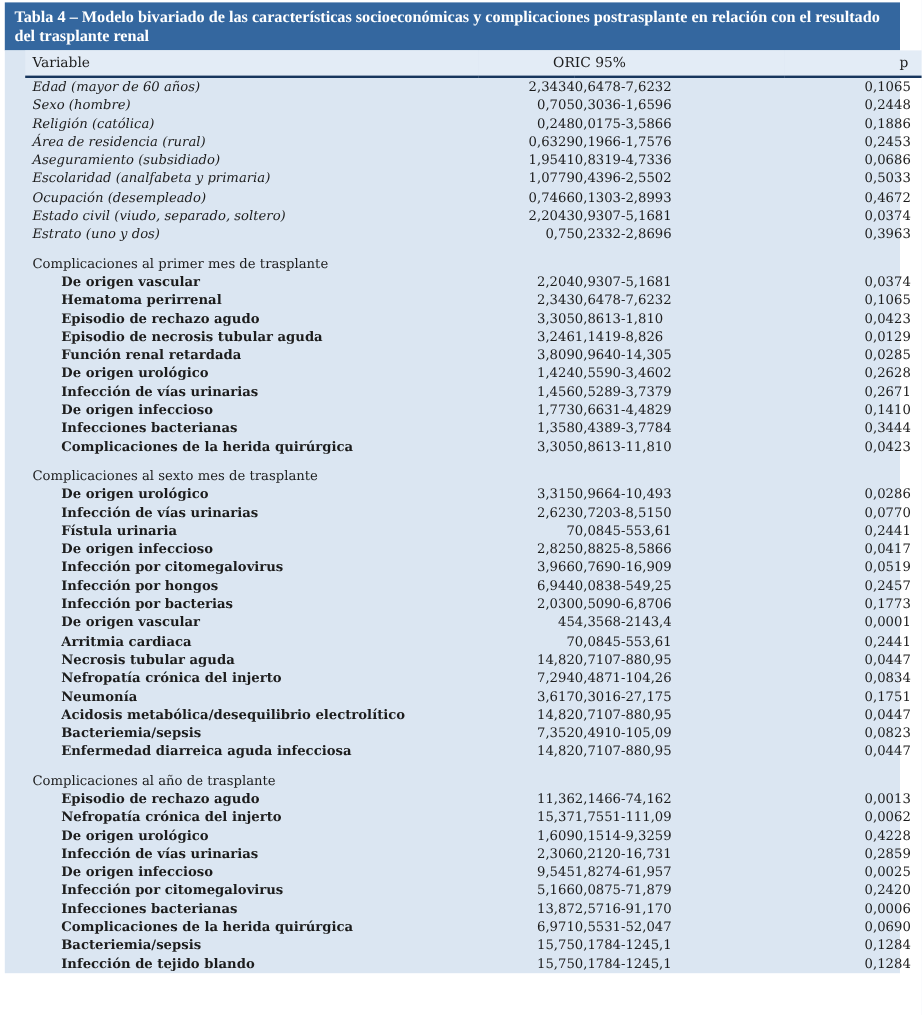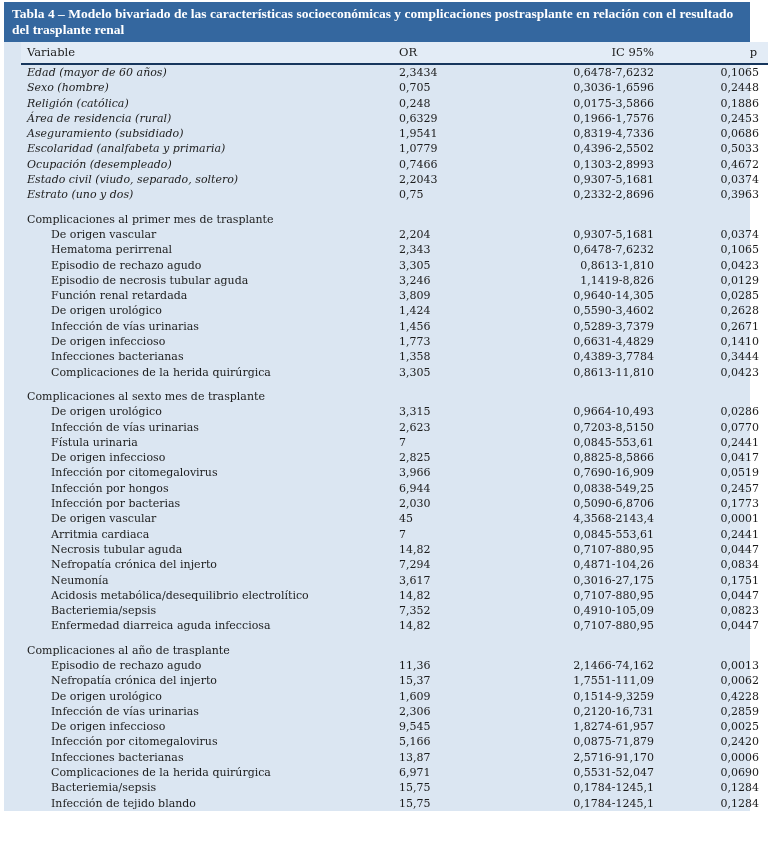--- a/index.html
+++ b/index.html
@@ -39,23 +39,23 @@
   thead td{
     background:var(--c-header-bg);
     border-bottom:2px solid var(--c-rule);
     font-size:11.5px;
     height:21px;
     line-height:21px;
     white-space:nowrap;
   }
   td{font-size:11px;line-height:var(--rh);height:var(--rh);white-space:nowrap;overflow:hidden;}
   td.var{text-align:left;padding-left:6px;}
-  td.var.indent{padding-left:30px;}
-  td.or{text-align:left;}
-  td.ic{text-align:right;}
+  td.var.indent{padding-left:30px;font-weight:bold;}
+  td.or{text-align:right;}
+  td.ic{text-align:left;}
   td.p{text-align:right;padding-right:20px;}
   thead td.p{text-align:right;padding-right:22px;}
   tr.spacer td{height:9px;line-height:9px;font-size:1px;}
   td.sec-head{padding-left:6px;}
   .italic-var td.var{font-style:italic;}
   .fuente-row{
     border-top:2px solid var(--c-rule);
     border-bottom:2.5px solid var(--c-rule);
     background:var(--c-body-bg);
     height:43px;

